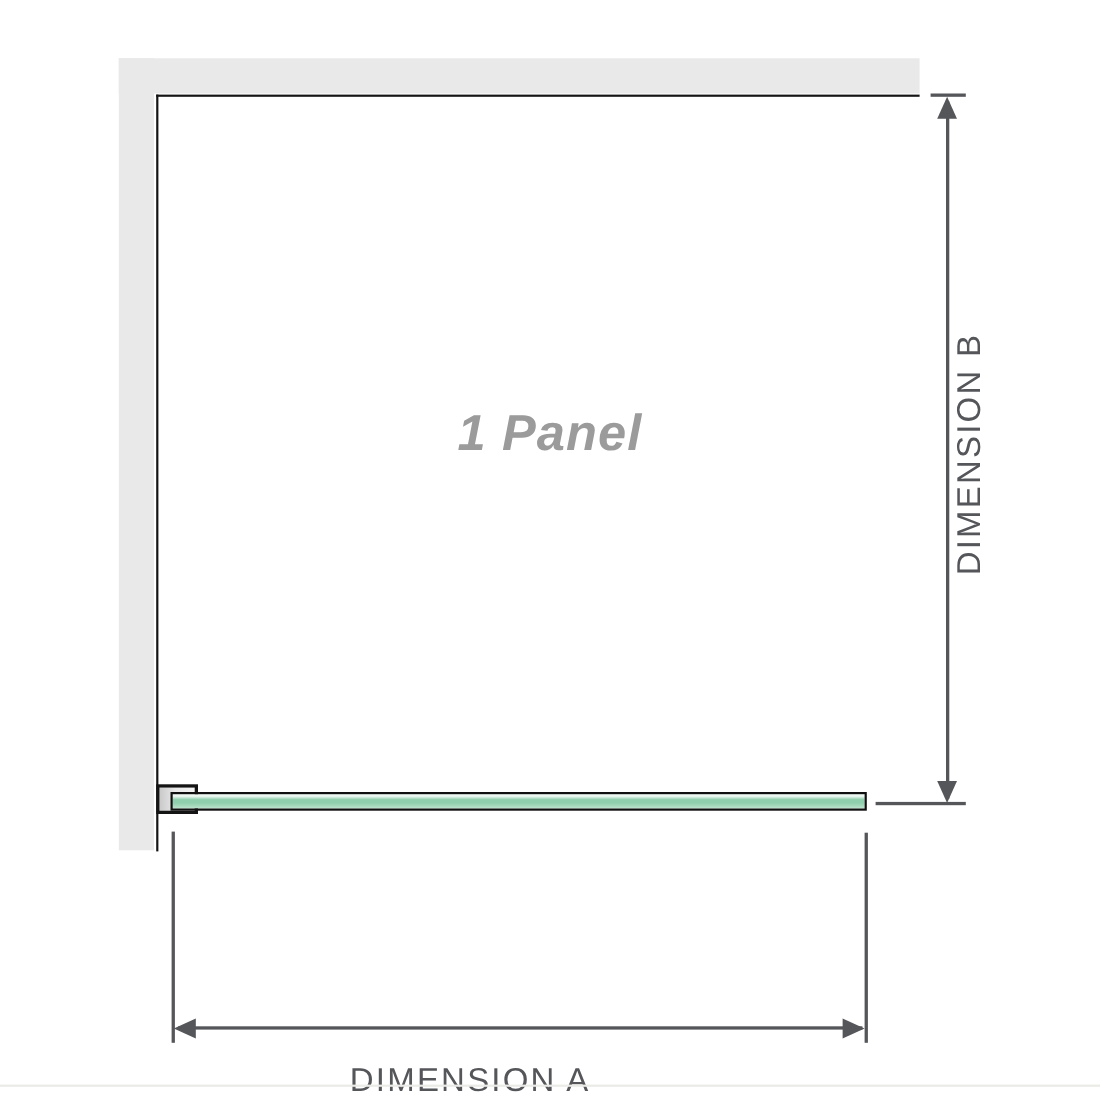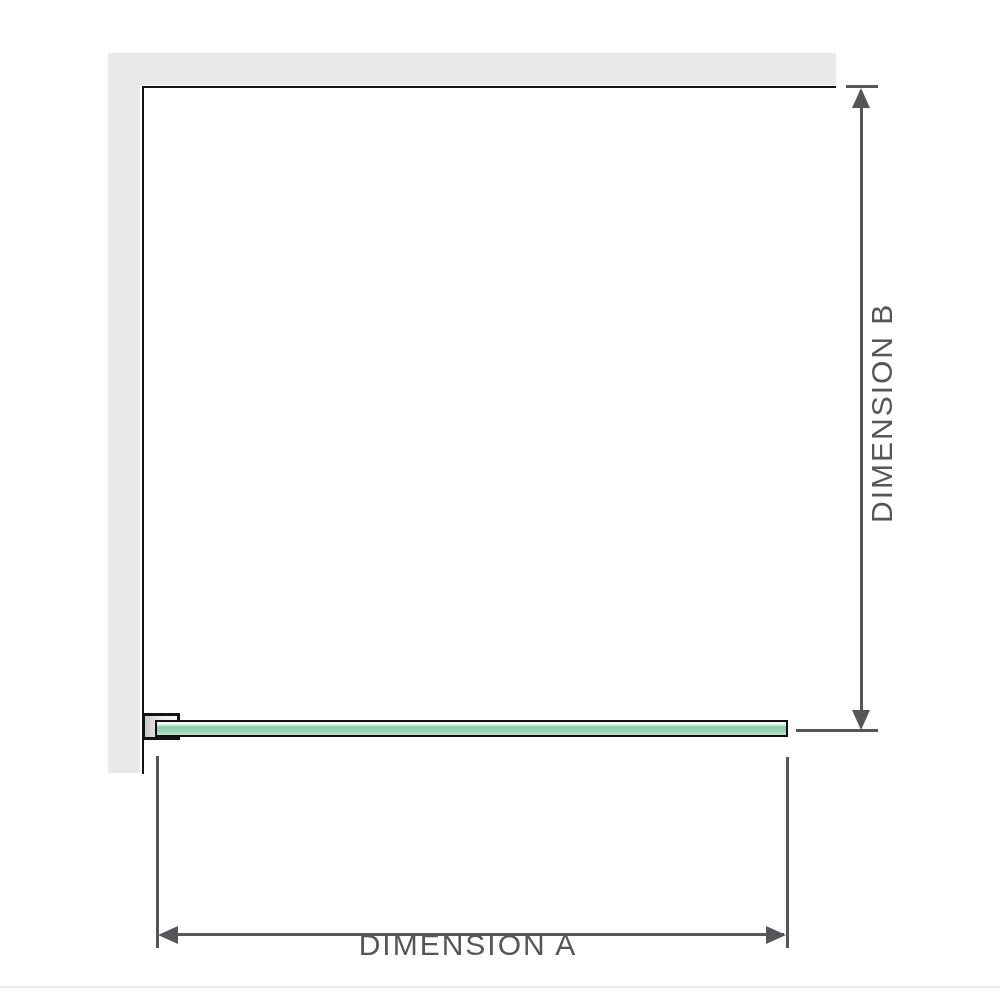--- a/index.html
+++ b/index.html
@@ -76,38 +76,39 @@
     letter-spacing:2px;
     white-space:nowrap;
   }
   .dimb-label {
     left:864px; top:308px; height:210px; width:36px;
     display:flex; align-items:center; justify-content:center;
     writing-mode: vertical-rl;
     transform: rotate(180deg);
   }
   .dima-label {
-    left:318px; top:928px; width:300px;
-    text-align:center;
+    left:318px; top:966px; width:300px;
+    text-align:left;
   }
 
   
   .bottom-divider { left:0; top:986px; width:1000px; height:2px; background:#eaeae6; }
 </style>
 </head>
 <body>
 
 <div class="canvas">
 
   <div class="abs wall-top"></div>
   <div class="abs wall-left"></div>
 
   <div class="abs edge-top"></div>
   <div class="abs edge-left"></div>
 
+  <div class="abs panel-label">1 Panel</div>
 
   <div class="abs bracket"></div>
   <div class="abs glass"></div>
 
   <div>
     <div class="abs dim dimb-tick-top"></div>
     <div class="abs dim dimb-tick-bot"></div>
     <div class="abs dim dimb-line"></div>
     <div class="abs tri tri-up"></div>
     <div class="abs tri tri-down"></div>

